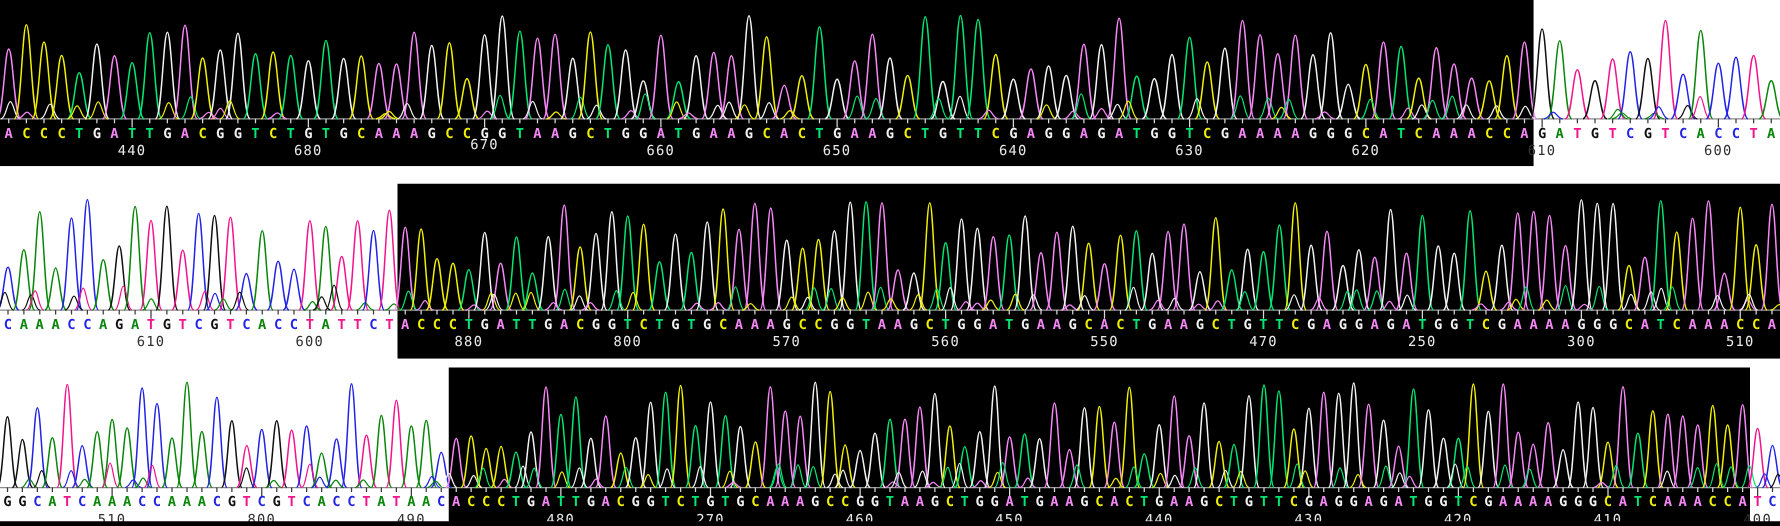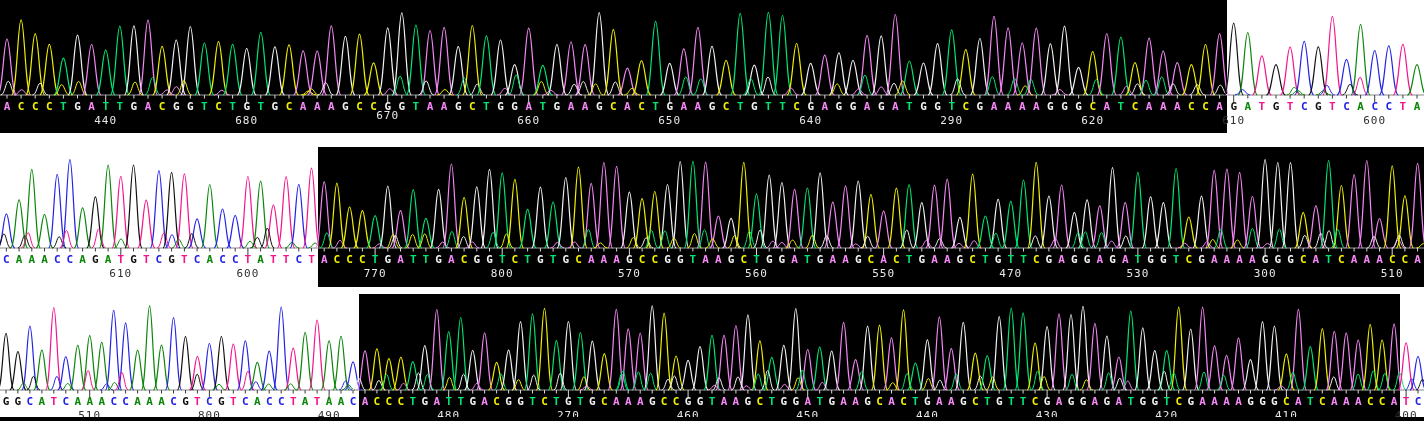--- a/index.html
+++ b/index.html
@@ -386,21 +386,21 @@
       <span class="base" style="left:1374.7px;top:101px;color:#2323e6">C</span>
       <span class="base" style="left:1388.8px;top:101px;color:#2323e6">C</span>
       <span class="base" style="left:1402.9px;top:101px;color:#f3148c">T</span>
       <span class="base" style="left:1417.0px;top:101px;color:#0a860a">A</span>
       <span class="pos" style="left:105.7px;top:115px;color:#e9e9e9">440</span>
       <span class="pos" style="left:246.7px;top:115px;color:#e9e9e9">680</span>
       <span class="pos" style="left:387.7px;top:110px;color:#e9e9e9">670</span>
       <span class="pos" style="left:528.7px;top:115px;color:#e9e9e9">660</span>
       <span class="pos" style="left:669.7px;top:115px;color:#e9e9e9">650</span>
       <span class="pos" style="left:810.7px;top:115px;color:#e9e9e9">640</span>
-      <span class="pos" style="left:951.7px;top:115px;color:#e9e9e9">290</span>
+      <span class="pos" style="left:951.7px;top:115px;color:#e9e9e9">630</span>
       <span class="pos" style="left:1092.7px;top:115px;color:#e9e9e9">620</span>
       <span class="pos" style="left:1233.7px;top:115px;color:#303030">610</span>
       <span class="pos" style="left:1374.7px;top:115px;color:#303030">600</span>
     </div>
   <div class="rowgap" style="top:133px;height:14px;"></div>
   <div class="trace-row" style="top:147px;height:140px;">
       <div class="segbg" style="left:0.0px;width:317.9px;background:#ffffff"></div>
       <div class="segbg" style="left:317.9px;width:1106.1px;background:#000000"></div>
       <svg width="1424" height="140" style="position:absolute;left:0;top:0">
         <line x1="0.0" y1="101" x2="317.9" y2="101" stroke="#8a8a8a" stroke-width="1"></line>
@@ -817,27 +817,27 @@
       <span class="base" style="left:1328.6px;top:107px;color:#00e673">T</span>
       <span class="base" style="left:1341.4px;top:107px;color:#f0f000">C</span>
       <span class="base" style="left:1354.1px;top:107px;color:#f687f6">A</span>
       <span class="base" style="left:1366.8px;top:107px;color:#f687f6">A</span>
       <span class="base" style="left:1379.5px;top:107px;color:#f687f6">A</span>
       <span class="base" style="left:1392.2px;top:107px;color:#f0f000">C</span>
       <span class="base" style="left:1404.9px;top:107px;color:#f0f000">C</span>
       <span class="base" style="left:1417.6px;top:107px;color:#f687f6">A</span>
       <span class="pos" style="left:120.8px;top:121px;color:#303030">610</span>
       <span class="pos" style="left:247.9px;top:121px;color:#303030">600</span>
-      <span class="pos" style="left:375.1px;top:121px;color:#e9e9e9">770</span>
+      <span class="pos" style="left:375.1px;top:121px;color:#e9e9e9">880</span>
       <span class="pos" style="left:502.2px;top:121px;color:#e9e9e9">800</span>
       <span class="pos" style="left:629.4px;top:121px;color:#e9e9e9">570</span>
       <span class="pos" style="left:756.5px;top:121px;color:#e9e9e9">560</span>
       <span class="pos" style="left:883.6px;top:121px;color:#e9e9e9">550</span>
       <span class="pos" style="left:1010.8px;top:121px;color:#e9e9e9">470</span>
-      <span class="pos" style="left:1137.9px;top:121px;color:#e9e9e9">530</span>
+      <span class="pos" style="left:1137.9px;top:121px;color:#e9e9e9">250</span>
       <span class="pos" style="left:1265.1px;top:121px;color:#e9e9e9">300</span>
       <span class="pos" style="left:1392.2px;top:121px;color:#e9e9e9">510</span>
     </div>
   <div class="rowgap" style="top:287px;height:7px;"></div>
   <div class="trace-row" style="top:294px;height:127px;">
       <div class="segbg" style="left:0.0px;width:359.0px;background:#ffffff"></div>
       <div class="segbg" style="left:359.0px;width:1041.1px;background:#000000"></div>
       <div class="segbg" style="left:1400.1px;width:23.9px;background:#ffffff"></div>
       <svg width="1424" height="127" style="position:absolute;left:0;top:0">
         <line x1="0.0" y1="96" x2="359.0" y2="96" stroke="#8a8a8a" stroke-width="1"></line>

